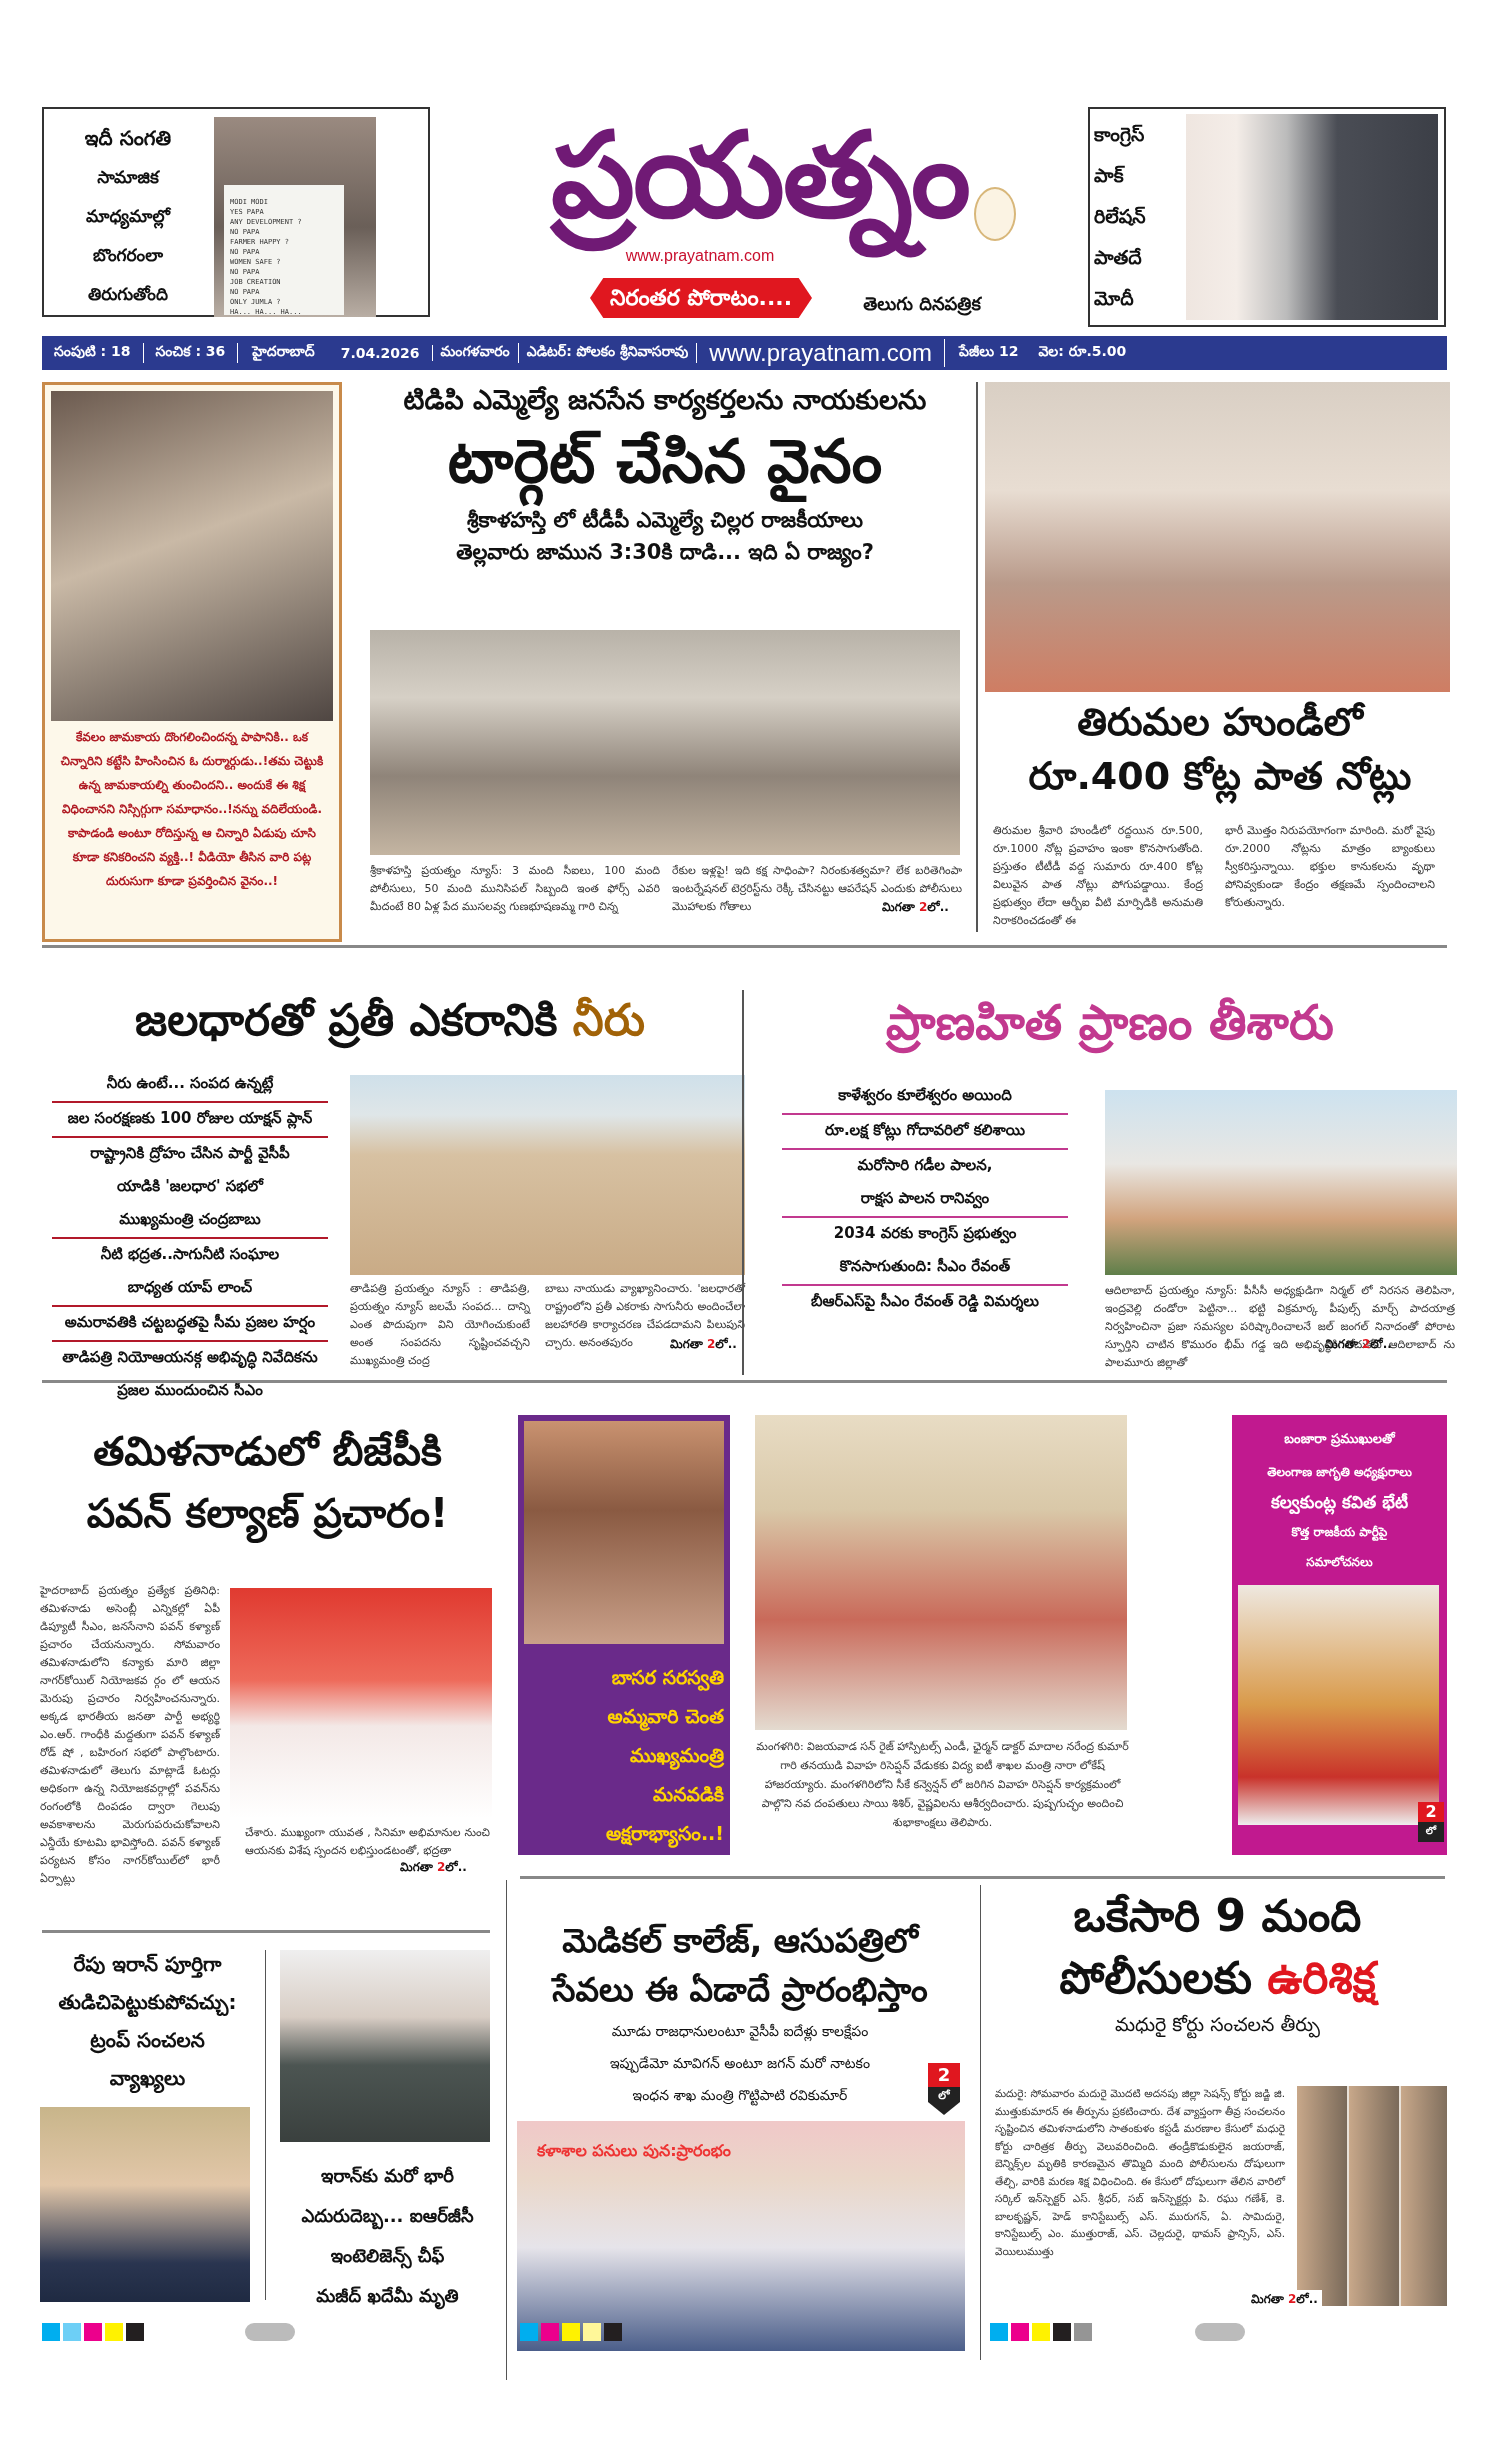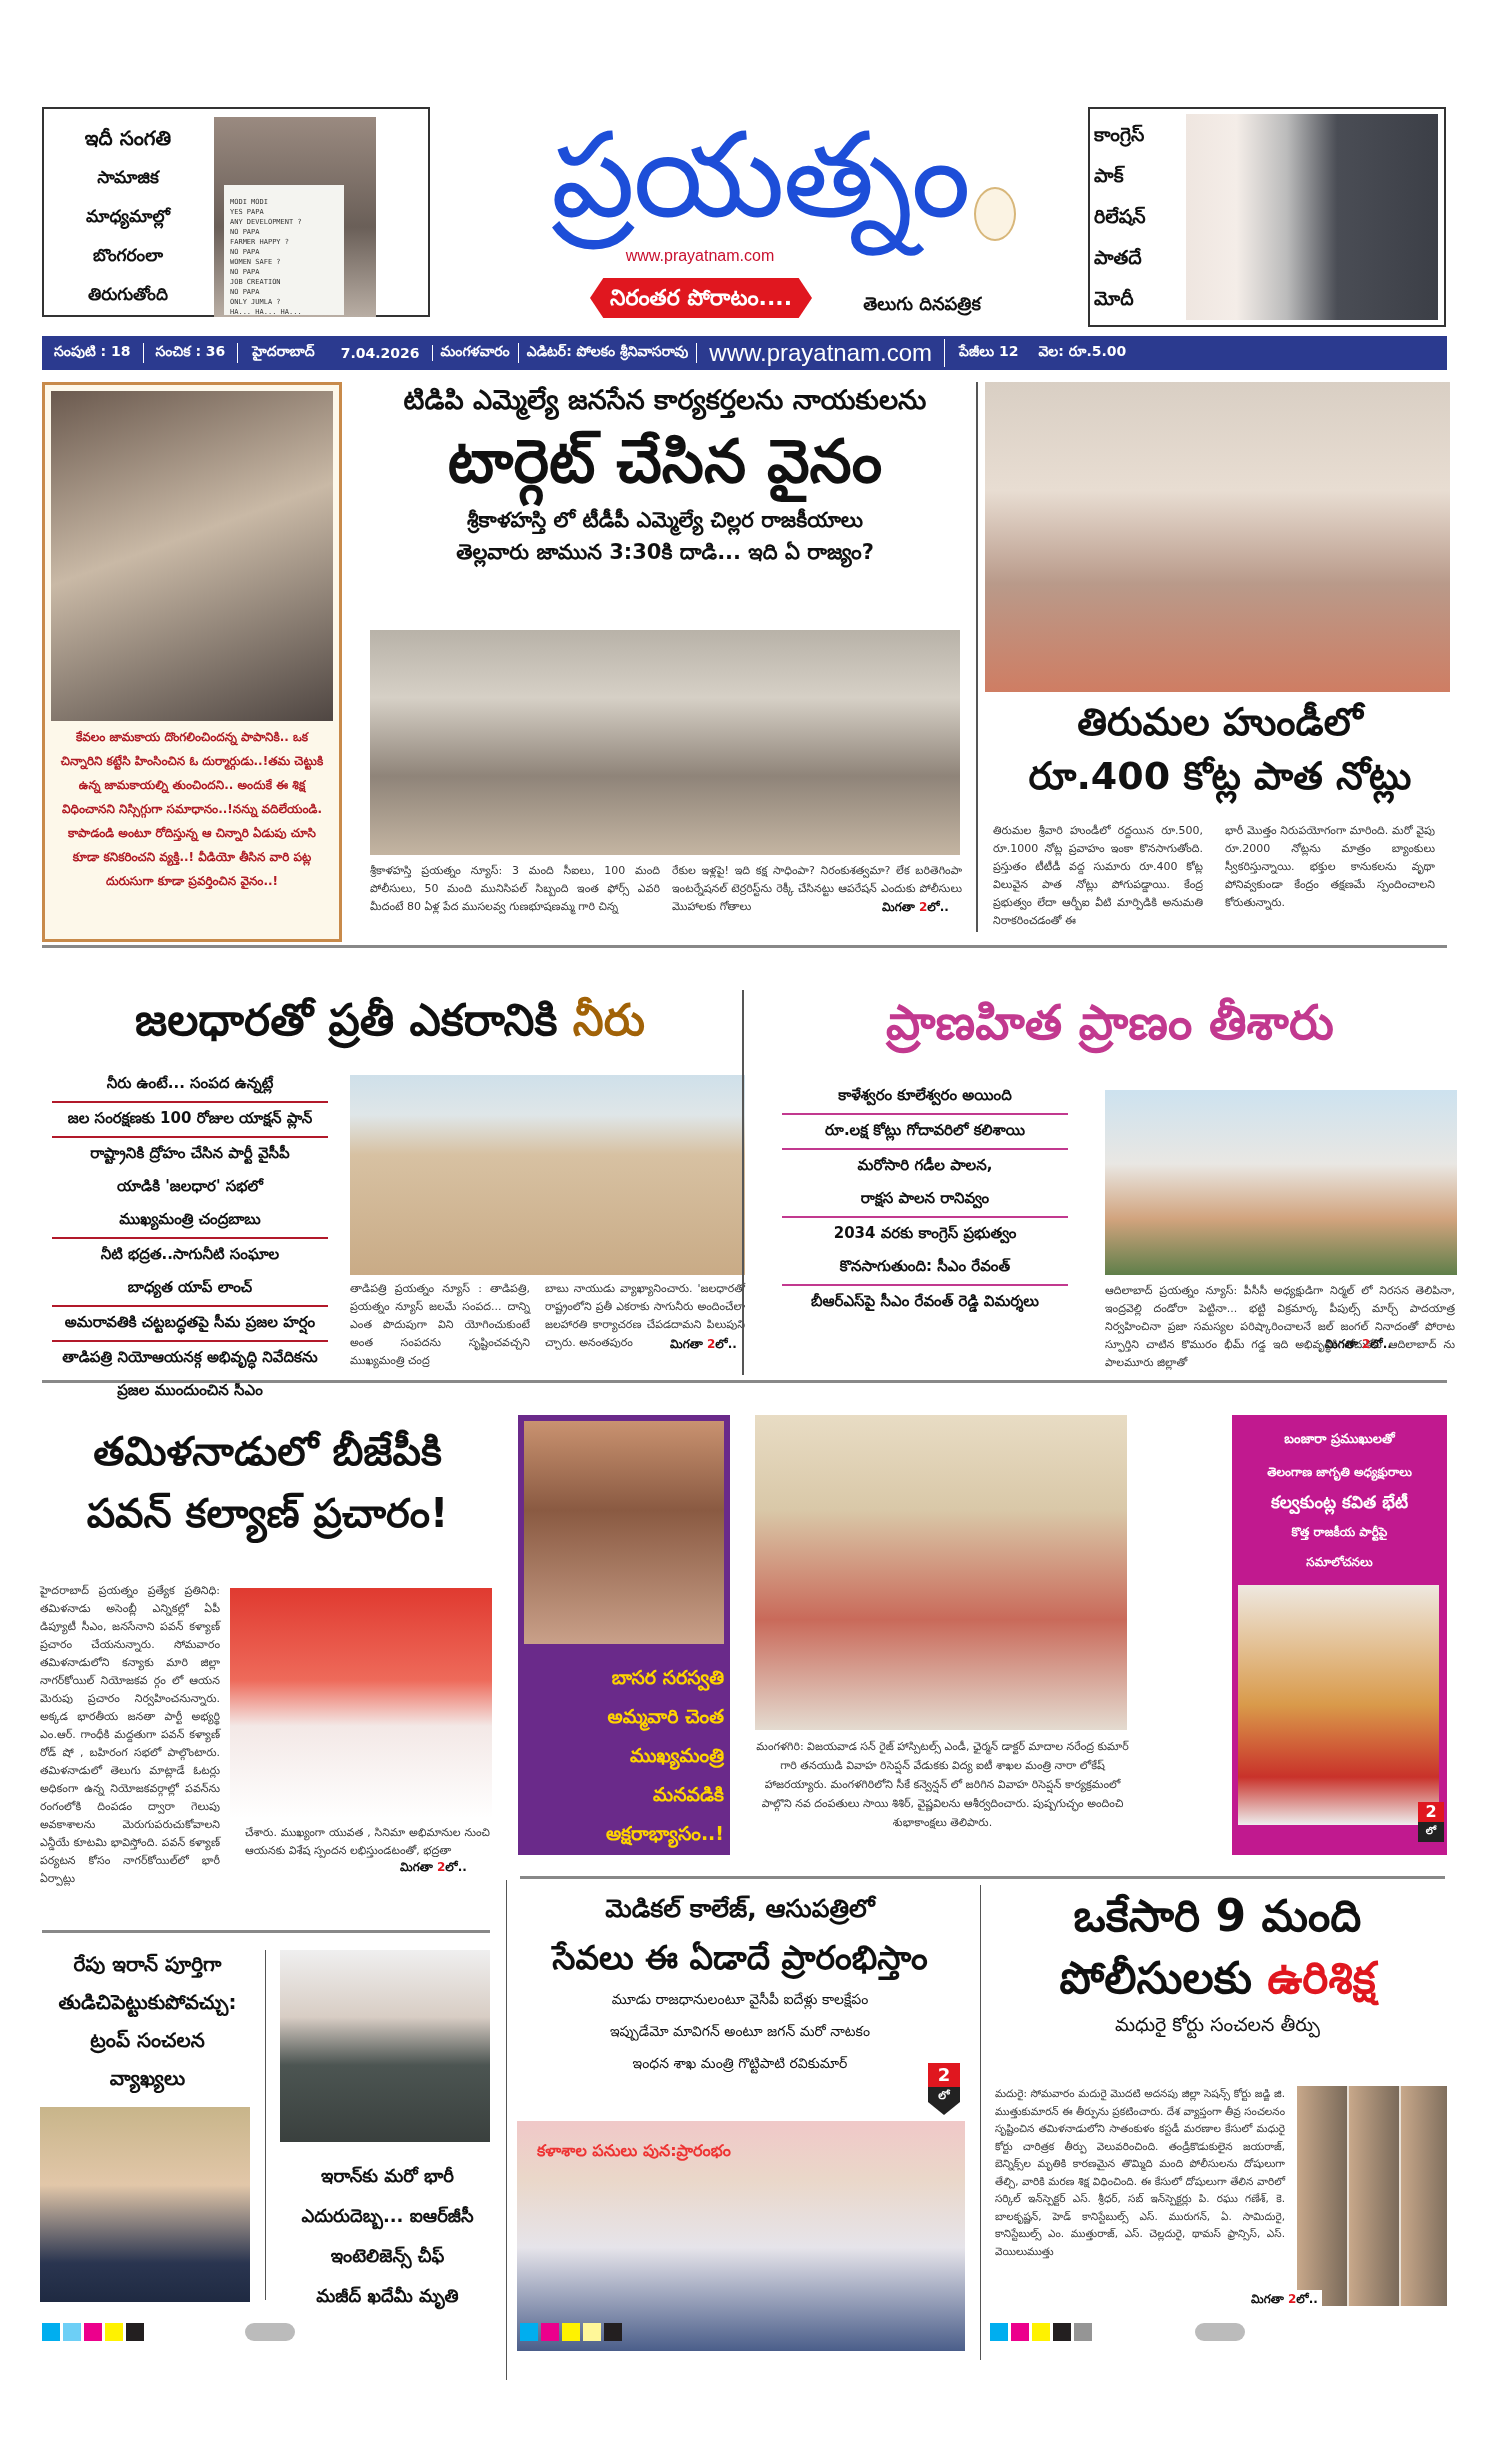--- a/index.html
+++ b/index.html
@@ -41,21 +41,21 @@
       <div>NO PAPA</div>
       <div>JOB CREATION</div>
       <div>NO PAPA</div>
       <div>ONLY JUMLA ?</div>
       <div>HA... HA... HA...</div>
     </div>
   </div>
 </div>
 
 <div class="abs" style="left:440px;top:95px;width:640px;height:230px;">
-  <div class="abs" style="left:10px;top:0;width:620px;text-align:center;font-size:118px;font-weight:normal;color:#1d4ed8;line-height:160px;letter-spacing:-2px;">ప్రయత్నం</div>
+  <div class="abs" style="left:10px;top:0;width:620px;text-align:center;font-size:118px;font-weight:bold;color:#701a75;line-height:160px;letter-spacing:-2px;">ప్రయత్నం</div>
   <div class="abs" style="left:140px;top:152px;width:240px;text-align:center;font-size:16px;color:#c8102e;font-family:'Liberation Sans',sans-serif">www.prayatnam.com</div>
   <div class="abs" style="left:150px;top:183px;width:222px;height:40px;background:#e0171f;color:#fff;font-size:22px;font-weight:bold;line-height:40px;text-align:center;clip-path:polygon(6% 0,94% 0,100% 50%,94% 100%,6% 100%,0 50%);">నిరంతర పోరాటం....</div>
   <div class="abs" style="left:392px;top:198px;width:180px;text-align:center;font-size:18px;font-weight:bold;">తెలుగు దినపత్రిక</div>
   <div class="abs" style="left:534px;top:92px;width:42px;height:54px;border-radius:50%;border:2px solid #d8b77a;background:#fbf3e3;"></div>
 </div>
 
 <div class="abs boxed" style="left:1088px;top:107px;width:358px;height:220px;">
   <div class="abs" style="left:4px;top:5px;width:80px;text-align:left;font-weight:bold;font-size:19px;line-height:41px;">
     <div>కాంగ్రెస్</div>
     <div>పాక్</div>
@@ -208,21 +208,21 @@
   <div class="hl" style="margin-top:14px;font-size:18px;line-height:40px;">
     <div>ఇరాన్‌కు మరో భారీ</div>
     <div>ఎదురుదెబ్బ... ఐఆర్‌జీసీ</div>
     <div>ఇంటెలిజెన్స్ చీఫ్</div>
     <div>మజీద్ ఖదేమీ మృతి</div>
   </div>
 </div>
 <div class="abs vrule" style="left:506px;top:1880px;height:500px;width:1px;"></div>
 
 <div class="abs" style="left:515px;top:1885px;width:450px;height:500px;">
-  <div class="hl" style="font-size:25px;line-height:48px;">మెడికల్ కాలేజ్, ఆసుపత్రిలో</div>
+  <div class="hl" style="font-size:33px;line-height:48px;margin-top:32px;">మెడికల్ కాలేజ్, ఆసుపత్రిలో</div>
   <div class="hl" style="font-size:33px;line-height:50px;">సేవలు ఈ ఏడాదే ప్రారంభిస్తాం</div>
   <div class="hl" style="font-size:14px;font-weight:normal;line-height:32px;">మూడు రాజధానులంటూ వైసీపీ ఐదేళ్లు కాలక్షేపం</div>
   <div class="hl" style="font-size:14px;font-weight:normal;line-height:32px;">ఇప్పుడేమో మావిగన్ అంటూ జగన్ మరో నాటకం</div>
   <div class="hl" style="font-size:14px;font-weight:normal;line-height:32px;">ఇంధన శాఖ మంత్రి గొట్టిపాటి రవికుమార్</div>
   <div class="abs" style="left:413px;top:178px;width:32px;height:52px;background:#222;color:#fff;text-align:center;font-weight:bold;clip-path:polygon(0 0,100% 0,100% 75%,50% 100%,0 75%);">
     <div style="background:#e0171f;font-size:18px;line-height:24px">2</div>
     <div style="font-size:11px;line-height:18px">లో</div>
   </div>
   <div class="abs img" style="left:2px;top:236px;width:448px;height:230px;background:linear-gradient(180deg,#f0c8c8 0,#ead7c9 25%,#e6e4ea 55%,#4b5e8a 100%);">
     <div style="position:absolute;left:20px;top:20px;font-size:16px;font-weight:bold;color:#e33;">కళాశాల పనులు పున:ప్రారంభం</div>

